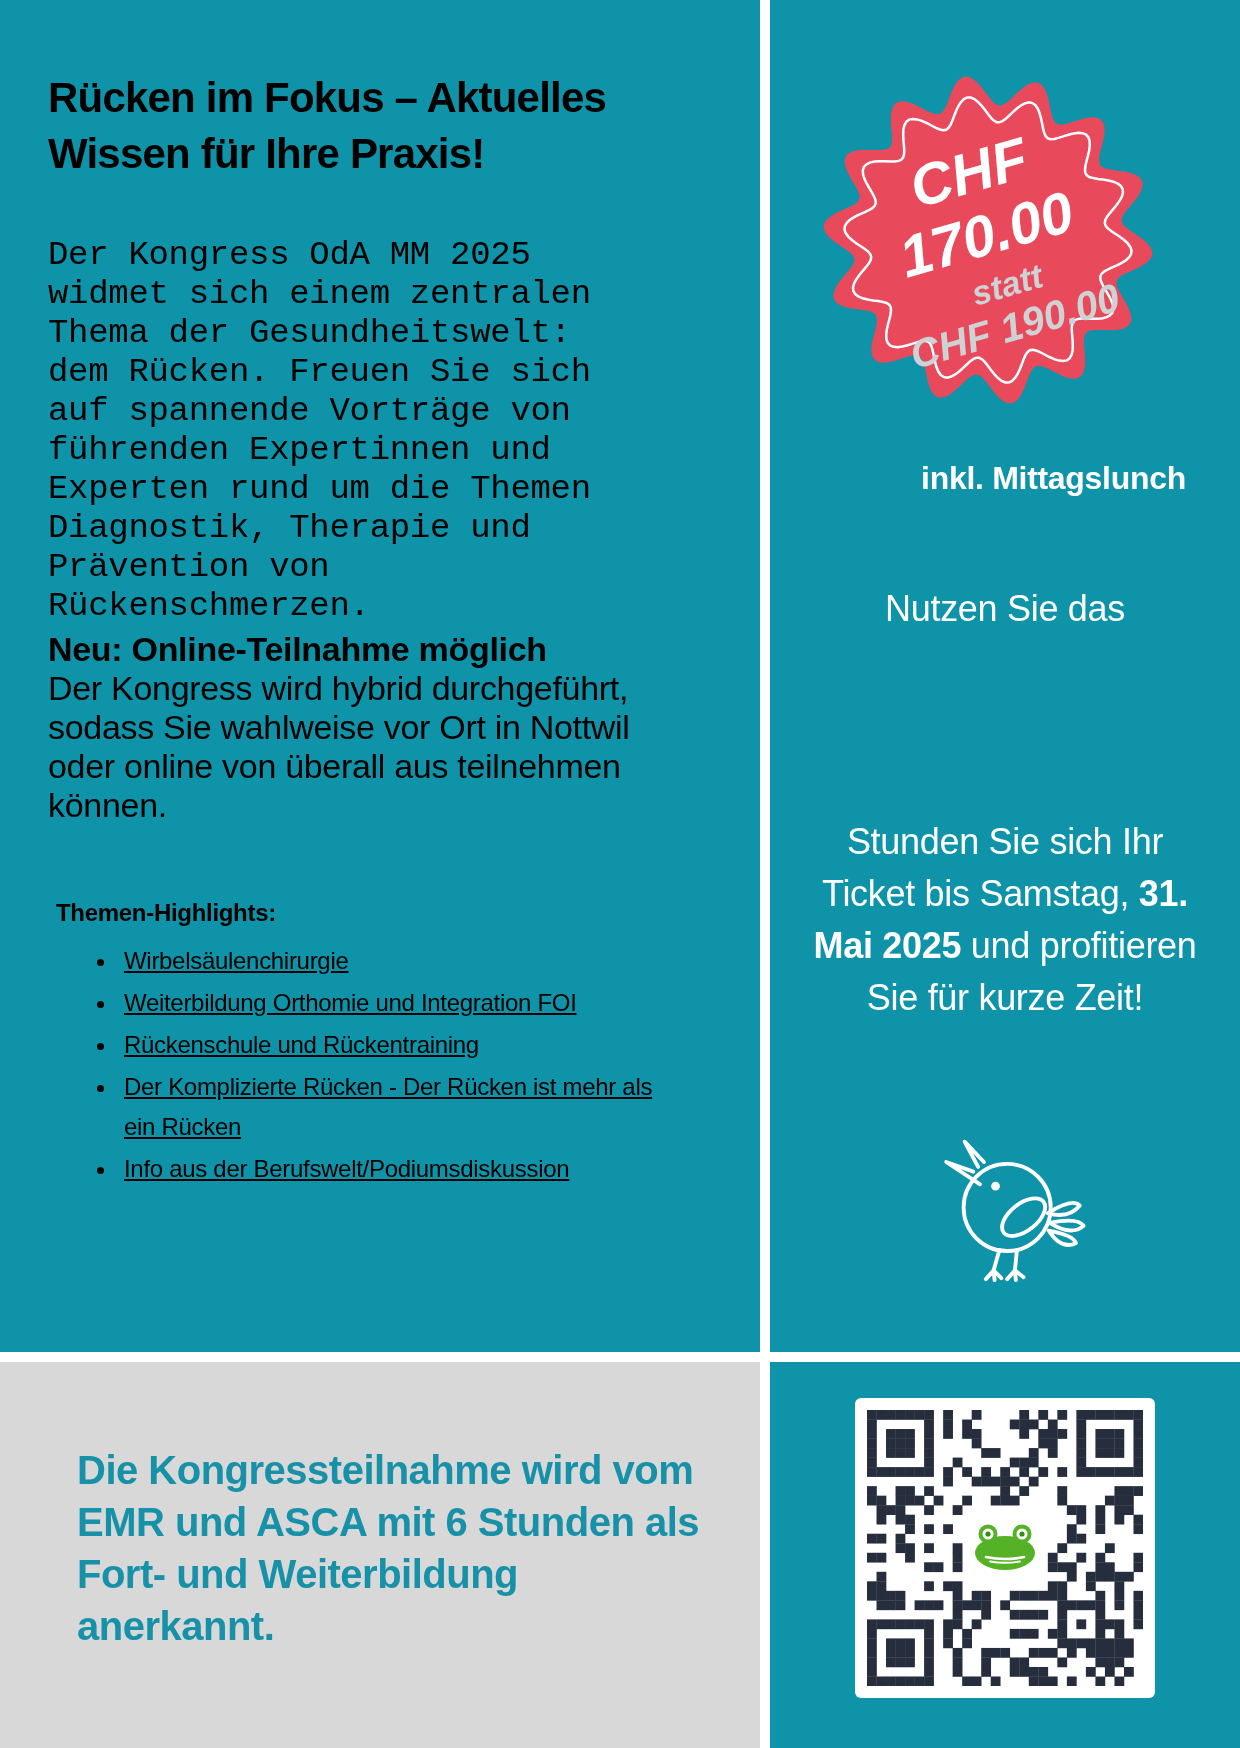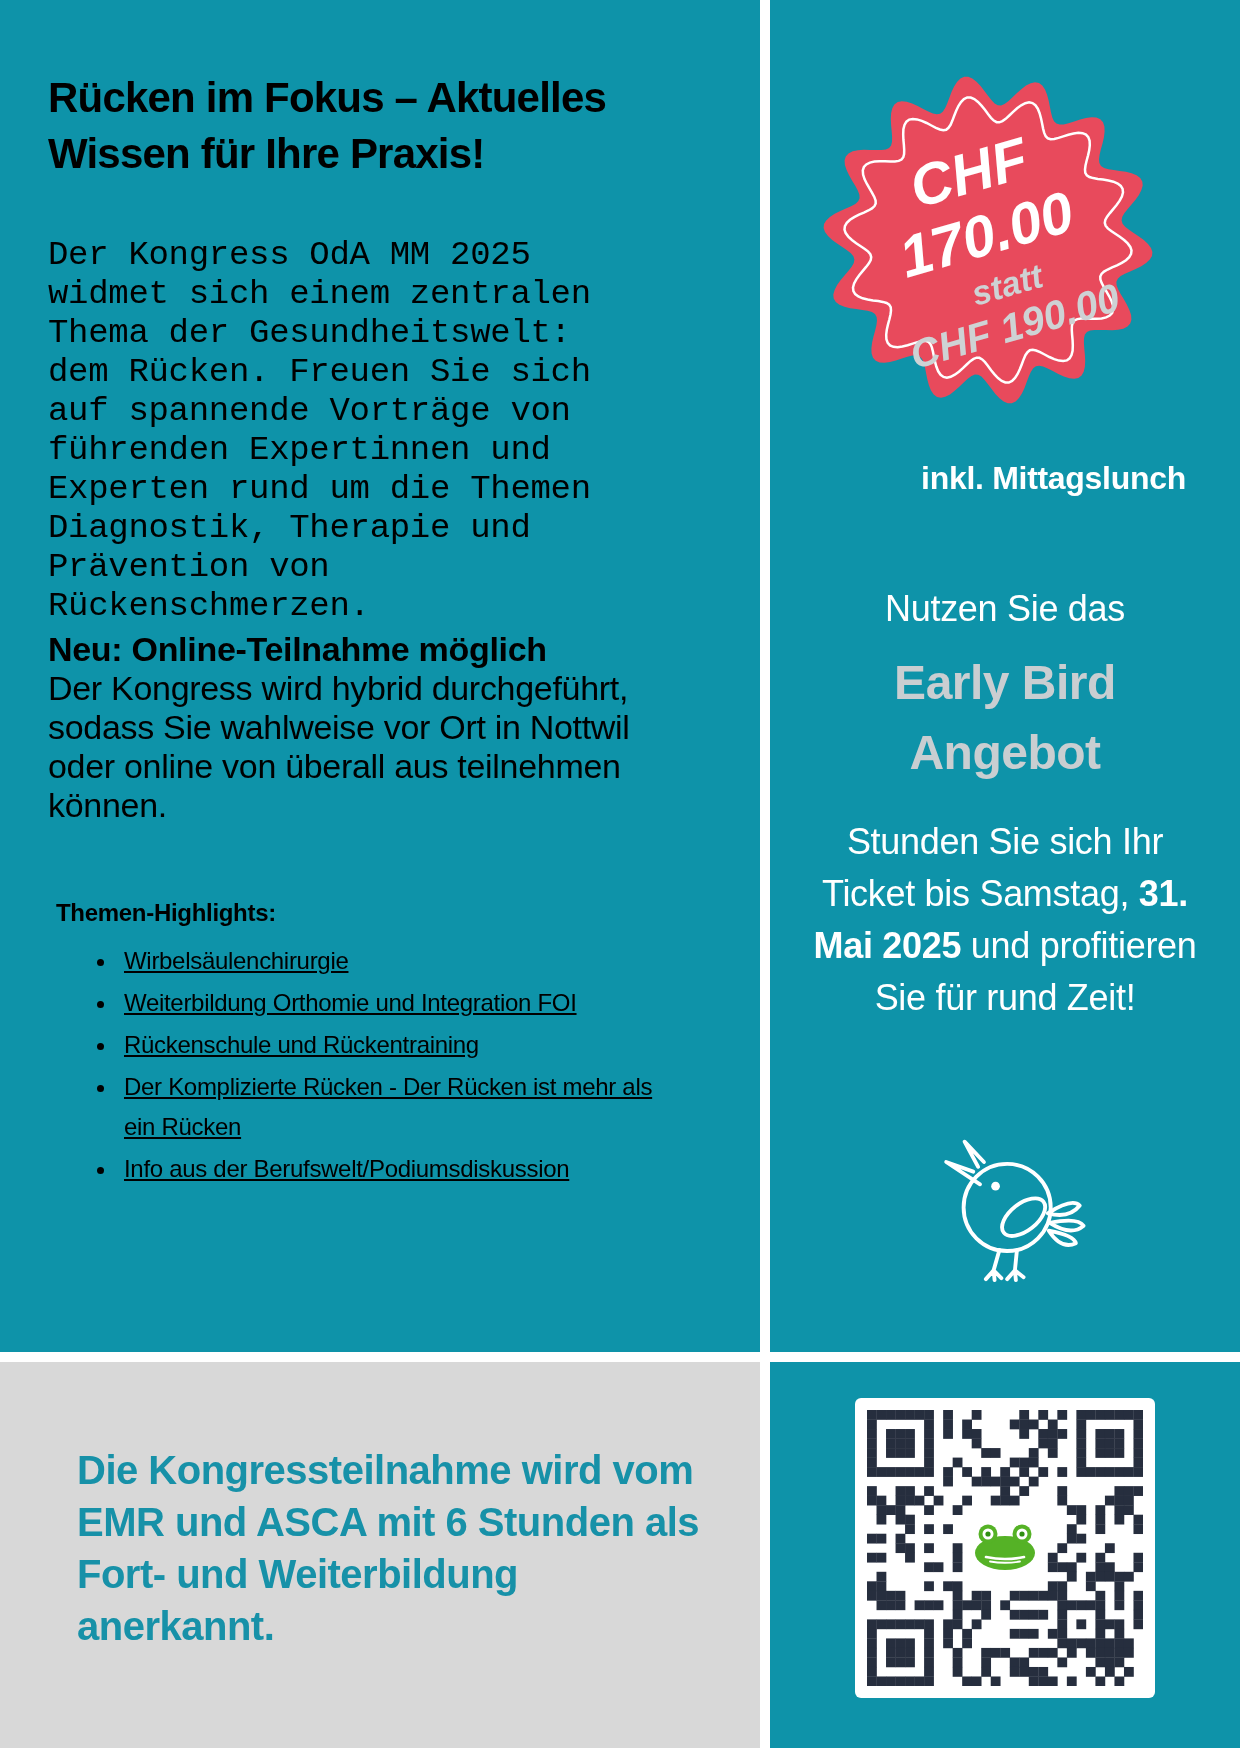--- a/index.html
+++ b/index.html
@@ -76,23 +76,22 @@
     <g transform="rotate(-16 180 180)" text-anchor="middle" font-style="italic" font-weight="bold" font-family="Liberation Sans, sans-serif">
       <text x="180" y="130" font-size="58" fill="#ffffff">CHF</text>
       <text x="180" y="194" font-size="58" fill="#ffffff">170.00</text>
       <text x="186" y="240" font-size="34" fill="#ced2d4">statt</text>
       <text x="182" y="284" font-size="40" fill="#ced2d4">CHF 190.00</text>
     </g>
   </svg>
 
   <div id="lunch" class="rc">inkl. Mittagslunch</div>
   <div id="nutzen" class="rc">Nutzen Sie das</div>
-  <div id="earlybird" class="rc">Early Bird Angebot</div>
   <div id="deadline" class="rc">
-    <span>Stunden Sie sich Ihr Ticket bis Samstag, </span><span class="date">31. Mai 2025</span><span> und profitieren Sie für rund Zeit!</span>
+    <span>Stunden Sie sich Ihr Ticket bis Samstag, </span><span class="date">31. Mai 2025</span><span> und profitieren Sie für kurze Zeit!</span>
   </div>
 
   <svg id="bird" viewBox="0 0 170 155">
     <g fill="none" stroke="#ffffff" stroke-width="4" stroke-linecap="round" stroke-linejoin="round">
       <path d="M50 36 L36 10 L56 31"></path>
       <path d="M45 41 L17 31 L52 54"></path>
       <circle cx="80" cy="78" r="45"></circle>
       <ellipse cx="97" cy="88" rx="26" ry="14" transform="rotate(-38 97 88)"></ellipse>
       <path d="M122 84 q25 -16 33 -8 q-11 14 -33 8 Z"></path>
       <path d="M124 94 q29 -6 35 3 q-13 11 -35 -3 Z"></path>

